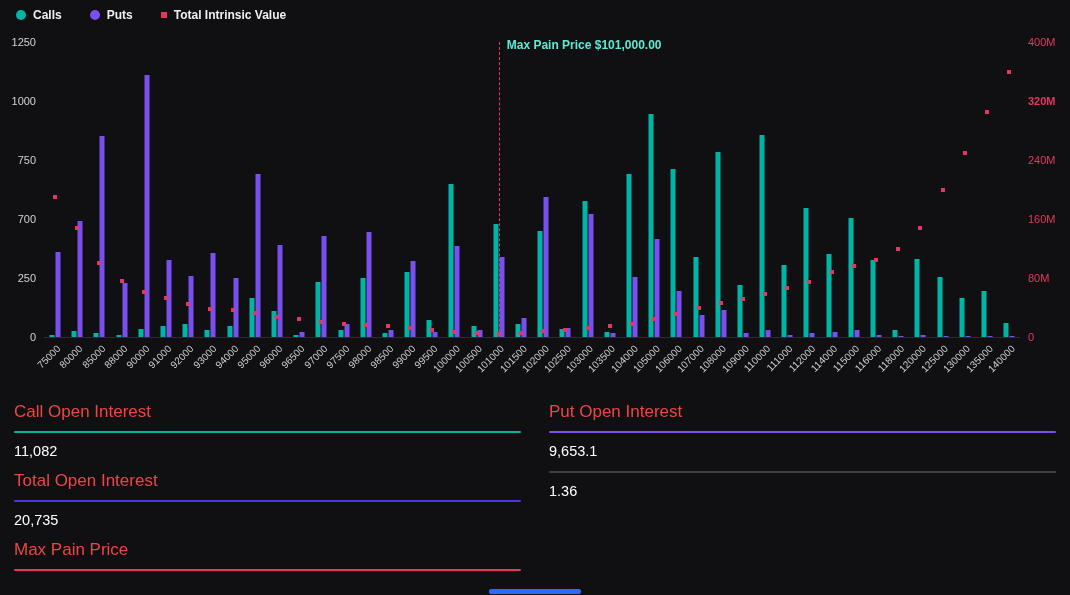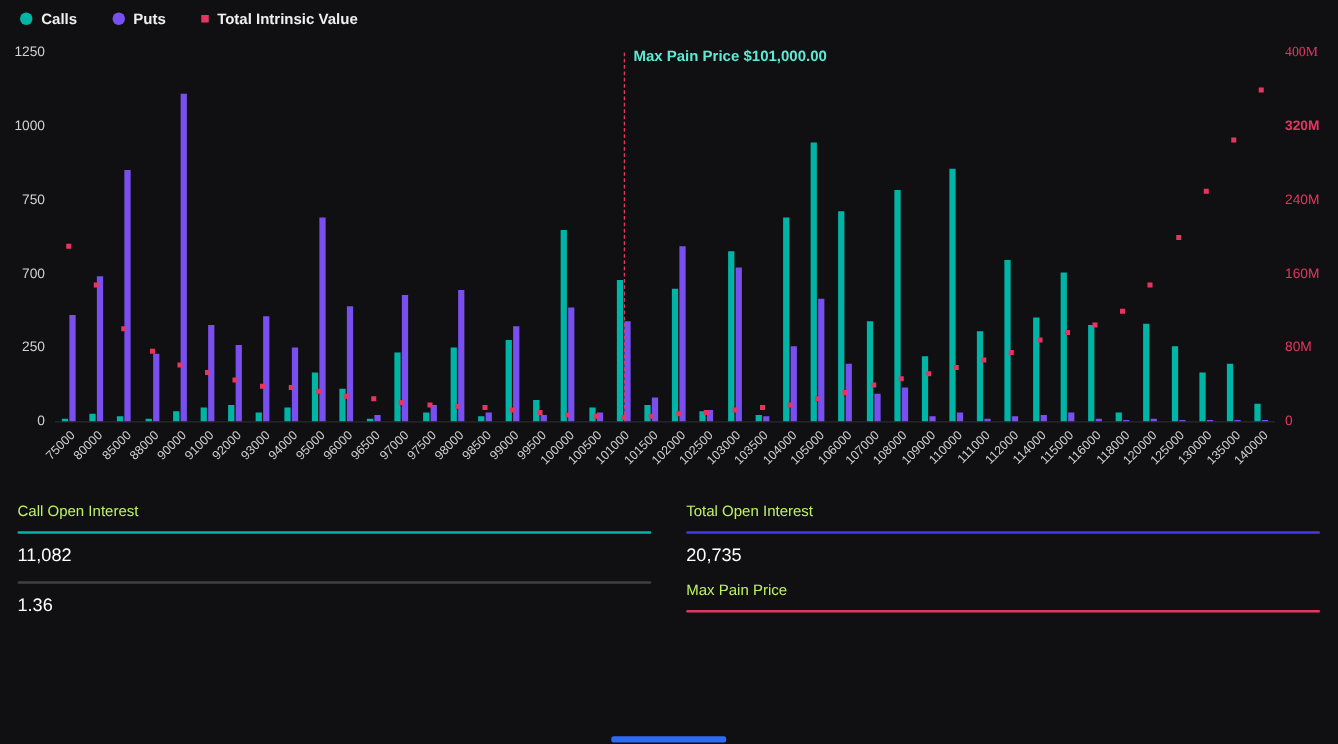--- a/index.html
+++ b/index.html
@@ -33,21 +33,21 @@
   .ylab-r{position:absolute;left:calc(100% + 8px);transform:translateY(-50%);font-size:11px;}
   .maxpain-line{position:absolute;top:0;bottom:0;width:0;border-left:1px dashed #e6365f;z-index:3;}
   .maxpain-label{position:absolute;top:-4px;padding-left:8px;font-size:12px;font-weight:700;white-space:nowrap;z-index:4;}
   
   .stats{
     position:absolute;top:390px;left:0;right:0;
     display:grid;grid-template-columns:1fr 1fr;column-gap:28px;
     padding:0 14px;
   }
   .stat-cell{padding-top:12px;}
-  .stat-label{font-size:12px;color:#bef264;margin-bottom:9px;}
+  .stat-label{font-size:17px;color:#ef4444;margin-bottom:9px;}
   .stat-underline{height:2px;background:#3f3f46;border-radius:1px;}
   .stat-value{font-size:14.5px;color:#ffffff;padding-top:10px;}
   
   .hscroll-track{position:absolute;left:0;right:0;bottom:0;height:6px;}
   .hscroll-thumb{position:absolute;left:489px;bottom:1px;width:92px;height:5px;border-radius:2px;}
 </style>
 </head>
 <body>
 
 <div class="chart-wrap">
@@ -428,32 +428,37 @@
       <div class="ylab-l" style="top: 80%;">250</div>
       <div class="ylab-l" style="top: 60%;">700</div>
       <div class="ylab-l" style="top: 40%;">750</div>
       <div class="ylab-l" style="top: 20%;">1000</div>
       <div class="ylab-l" style="top: 0%;">1250</div>
       <div class="ylab-r" style="top: 100%; color: rgb(230, 54, 95);">0</div>
       <div class="ylab-r" style="top: 80%; color: rgb(230, 54, 95);">80M</div>
       <div class="ylab-r" style="top: 60%; color: rgb(230, 54, 95);">160M</div>
       <div class="ylab-r" style="top: 40%; color: rgb(230, 54, 95);">240M</div>
       <div class="ylab-r" style="top: 20%; color: rgb(230, 54, 95); font-weight: bold;">320M</div>
-      <div class="ylab-r" style="top: 0%; color: rgb(230, 54, 95); font-family: Liberation Serif, serif;">400M</div>
+      <div class="ylab-r" style="top: 0%; color: rgb(230, 54, 95);">400M</div>
     </div>
 
 </div>
 
 <div class="stats">
   <div class="stat-cell">
     <div class="stat-label">Call Open Interest</div>
     <div class="stat-underline" style="background: rgb(0, 181, 165);"></div>
     <div class="stat-value">11,082</div>
   </div>
   <div class="stat-cell">
+    <div class="stat-label">Put Open Interest</div>
+    <div class="stat-underline" style="background: rgb(122, 79, 240);"></div>
+    <div class="stat-value">9,653.1</div>
+  </div>
+  <div class="stat-cell">
     <div class="stat-label">Total Open Interest</div>
     <div class="stat-underline" style="background: rgb(73, 54, 236);"></div>
     <div class="stat-value">20,735</div>
   </div>
   <div class="stat-cell">
     <div class="stat-underline" style="background: rgb(63, 63, 70);"></div>
     <div class="stat-value">1.36</div>
   </div>
   <div class="stat-cell">
     <div class="stat-label">Max Pain Price</div>

